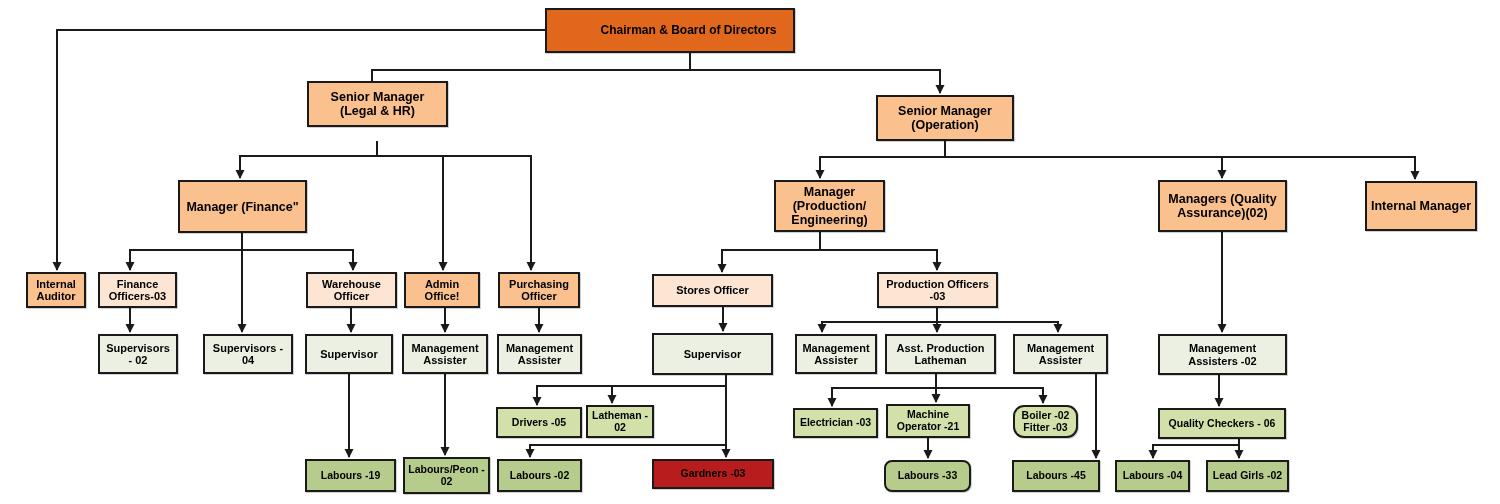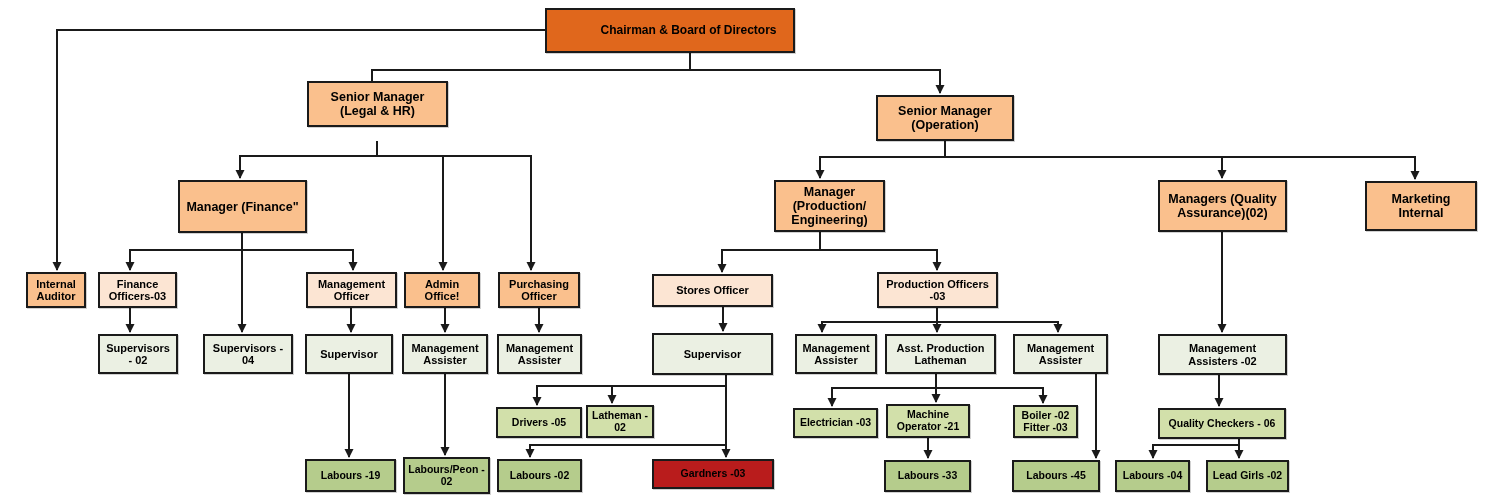--- a/index.html
+++ b/index.html
@@ -91,30 +91,30 @@
     <div class="node orange-lg" style="left: 178px; top: 180px; width: 129px; height: 53px; background: rgb(250, 192, 141);">
       <span>Manager (Finance"</span>
     </div>
     <div class="node orange-lg" style="left: 774px; top: 180px; width: 111px; height: 52px; background: rgb(250, 192, 141);">
       <span>Manager (Production/ Engineering)</span>
     </div>
     <div class="node orange-lg" style="left: 1158px; top: 180px; width: 129px; height: 52px; background: rgb(250, 192, 141);">
       <span>Managers (Quality Assurance)(02)</span>
     </div>
     <div class="node orange-lg" style="left: 1365px; top: 181px; width: 112px; height: 50px; background: rgb(250, 192, 141);">
-      <span>Marketing Internal</span>
+      <span>Internal Manager</span>
     </div>
     <div class="node orange" style="left: 26px; top: 272px; width: 60px; height: 36px; background: rgb(250, 192, 141);">
       <span>Internal Auditor</span>
     </div>
     <div class="node peach" style="left: 98px; top: 272px; width: 79px; height: 36px; background: rgb(252, 229, 211);">
       <span>Finance Officers-03</span>
     </div>
     <div class="node peach" style="left: 306px; top: 272px; width: 91px; height: 36px; background: rgb(252, 229, 211);">
-      <span>Management Officer</span>
+      <span>Warehouse Officer</span>
     </div>
     <div class="node orange" style="left: 404px; top: 272px; width: 76px; height: 36px; background: rgb(250, 192, 141);">
       <span>Admin Office!</span>
     </div>
     <div class="node orange" style="left: 498px; top: 272px; width: 82px; height: 36px; background: rgb(250, 192, 141);">
       <span>Purchasing Officer</span>
     </div>
     <div class="node peach" style="left: 652px; top: 274px; width: 121px; height: 33px; background: rgb(252, 229, 211);">
       <span>Stores Officer</span>
     </div>
@@ -156,39 +156,39 @@
     </div>
     <div class="node lightgreen" style="left: 586px; top: 405px; width: 68px; height: 33px; background: rgb(210, 224, 170);">
       <span>Latheman - 02</span>
     </div>
     <div class="node lightgreen" style="left: 793px; top: 408px; width: 85px; height: 30px; background: rgb(210, 224, 170);">
       <span>Electrician -03</span>
     </div>
     <div class="node lightgreen" style="left: 886px; top: 404px; width: 84px; height: 34px; background: rgb(210, 224, 170);">
       <span>Machine Operator -21</span>
     </div>
-    <div class="node lightgreen" style="left: 1013px; top: 405px; width: 65px; height: 33px; background: rgb(210, 224, 170);">
+    <div class="node lightgreen" style="left: 1013px; top: 405px; width: 65px; height: 33px; background: rgb(210, 224, 170); border-radius: 11px;">
       <span>Boiler -02 Fitter -03</span>
     </div>
     <div class="node lightgreen" style="left: 1158px; top: 408px; width: 128px; height: 31px; background: rgb(210, 224, 170);">
       <span>Quality Checkers - 06</span>
     </div>
     <div class="node green" style="left: 305px; top: 459px; width: 91px; height: 33px; background: rgb(181, 204, 140);">
       <span>Labours -19</span>
     </div>
     <div class="node green" style="left: 403px; top: 457px; width: 87px; height: 37px; background: rgb(181, 204, 140);">
       <span>Labours/Peon - 02</span>
     </div>
     <div class="node green" style="left: 497px; top: 459px; width: 85px; height: 33px; background: rgb(181, 204, 140);">
       <span>Labours -02</span>
     </div>
     <div class="node green" style="left: 652px; top: 459px; width: 122px; height: 30px; background: #b91c1c;">
       <span>Gardners -03</span>
     </div>
-    <div class="node green" style="left: 884px; top: 460px; width: 87px; height: 32px; background: rgb(181, 204, 140);">
+    <div class="node green" style="left: 884px; top: 460px; width: 87px; height: 32px; background: rgb(181, 204, 140); border-radius: 8px;">
       <span>Labours -33</span>
     </div>
     <div class="node green" style="left: 1012px; top: 460px; width: 88px; height: 32px; background: rgb(181, 204, 140);">
       <span>Labours -45</span>
     </div>
     <div class="node green" style="left: 1115px; top: 460px; width: 75px; height: 32px; background: rgb(181, 204, 140);">
       <span>Labours -04</span>
     </div>
     <div class="node green" style="left: 1206px; top: 460px; width: 83px; height: 32px; background: rgb(181, 204, 140);">
       <span>Lead Girls -02</span>

